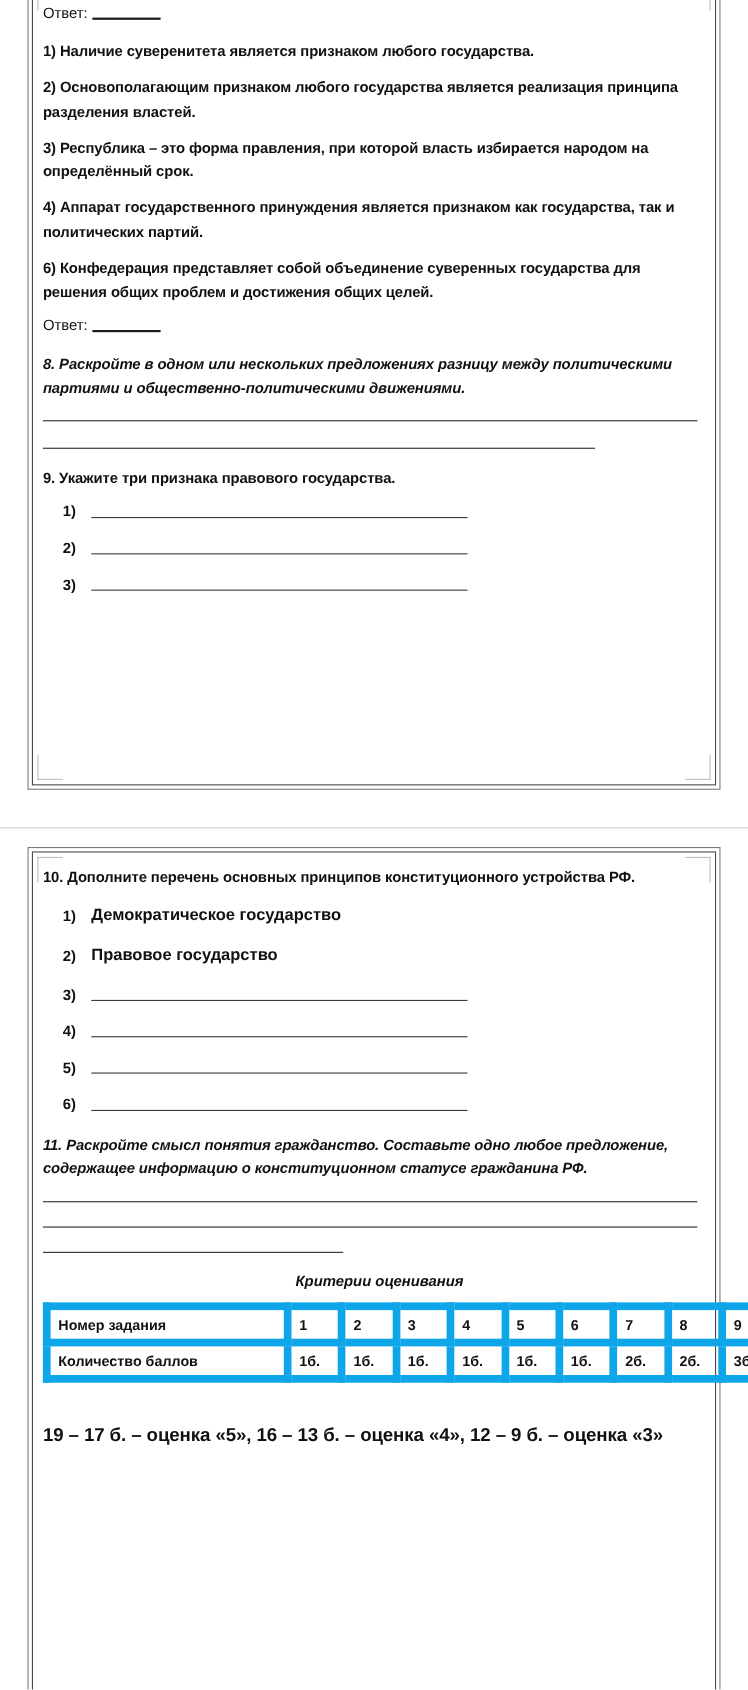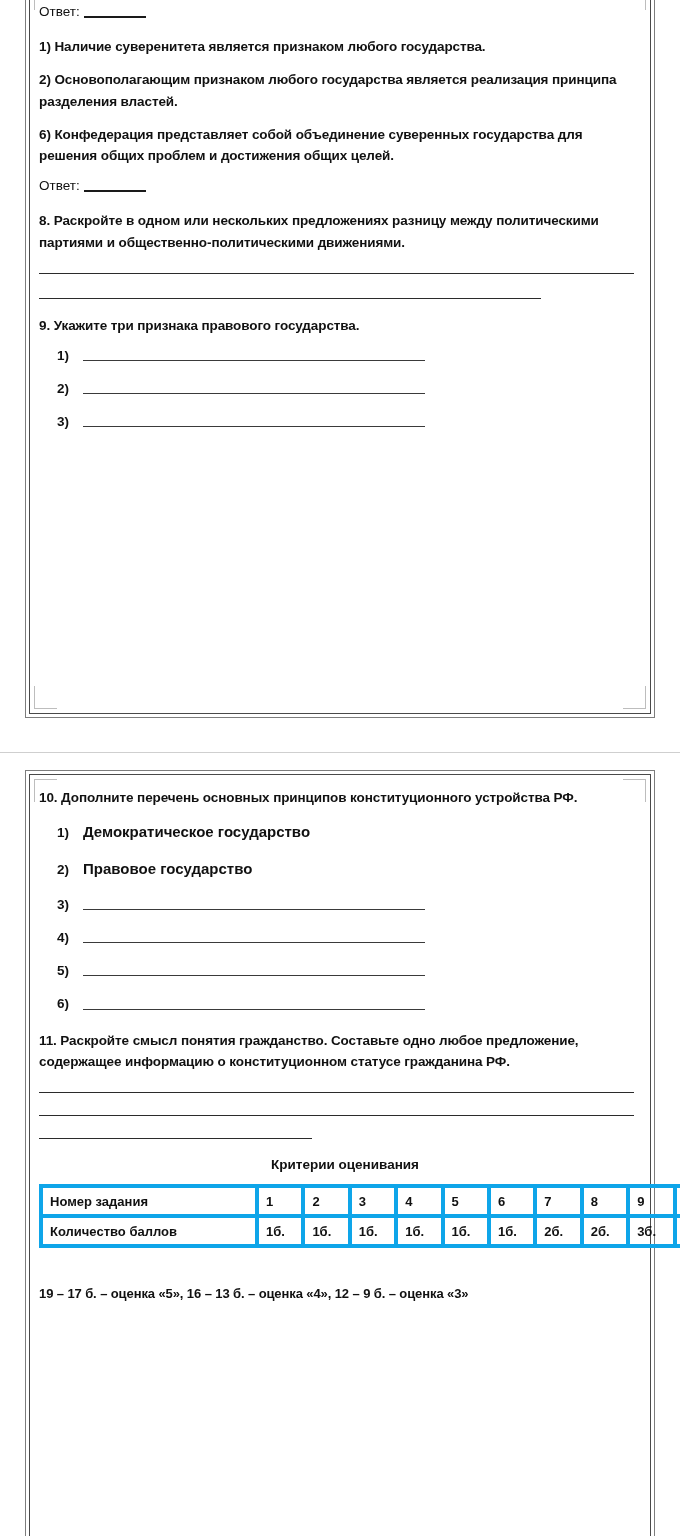--- a/index.html
+++ b/index.html
@@ -75,21 +75,21 @@
   }
 
   
   .para {
     font-size: 13.5px;
     font-weight: bold;
     line-height: 1.62;
     margin: 0 0 11px 0;
     letter-spacing: -0.1px;
   }
-  .para.tight { margin-bottom: 9px; }
+  .para.tight { margin-bottom: 9px; font-style: italic; }
 
   .answer-label {
     font-size: 13.5px;
     font-weight: normal;
     margin: 0 0 13px 0;
   }
   .answer-blank {
     display: inline-block;
     width: 62px;
     border-bottom: 2px solid #1a1a1a;
@@ -136,41 +136,42 @@
   }
   .numrow.has-text { margin-bottom: 19px; }
 
   
   .criteria-title {
     font-size: 13.5px;
     font-weight: bold;
     text-align: center;
     margin: 0 0 12px 0;
     padding-left: 10px;
+    font-style: italic;
   }
 
   .score-table {
     border-collapse: collapse;
     width: 595px;
     table-layout: fixed;
     margin-bottom: 38px;
   }
   .score-table td {
-    border: 4px solid #0ea5e9;
+    border: 7px solid #0ea5e9;
     font-size: 13px;
     font-weight: bold;
     height: 26px;
     padding: 0 0 0 7px;
     white-space: nowrap;
   }
   .score-table td.rowhead { width: 205px; }
   .score-table td.cell    { width: 35.4px; }
 
   .grade-scale {
-    font-size: 13px;
+    font-size: 17px;
     font-weight: bold;
     margin: 0;
     letter-spacing: -0.1px;
   }
 </style>
 </head>
 <body>
 
 <section class="page" id="page-1">
   <div class="page-frame"></div>
@@ -181,20 +182,22 @@
 
   <div class="page-body" style="padding-top:26px;">
 
     <p class="answer-label" style="margin-bottom:17px;">
       <span>Ответ:</span><span class="answer-blank"></span>
     </p>
 
 
     <p class="para">1) Наличие суверенитета является признаком любого государства.</p>
     <p class="para">2) Основополагающим признаком любого государства является реализация принципа разделения властей.</p>
+    <p class="para">3) Республика – это форма правления, при которой власть избирается народом на определённый срок.</p>
+    <p class="para">4) Аппарат государственного принуждения является признаком как государства, так и политических партий.</p>
     <p class="para">6) Конфедерация представляет собой объединение суверенных государства для решения общих проблем и достижения общих целей.</p>
 
     <p class="answer-label" style="margin-bottom:17px;">
       <span>Ответ:</span><span class="answer-blank"></span>
     </p>
 
     <p class="para tight" style="margin-bottom:19px;">8. Раскройте в одном или нескольких предложениях разницу между политическими партиями и общественно-политическими движениями.</p>
     <div class="rule full"></div>
     <div class="rule mid last"></div>
 

